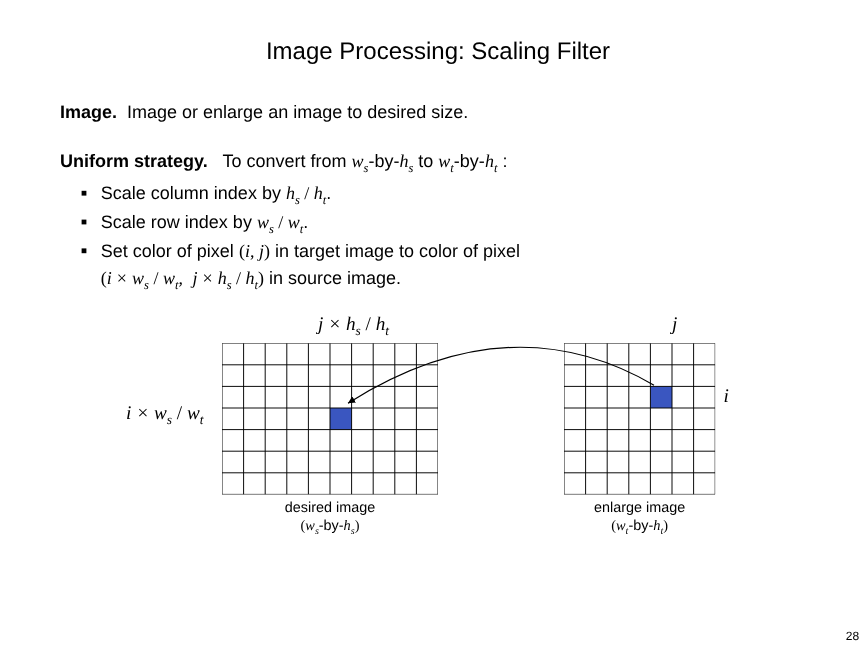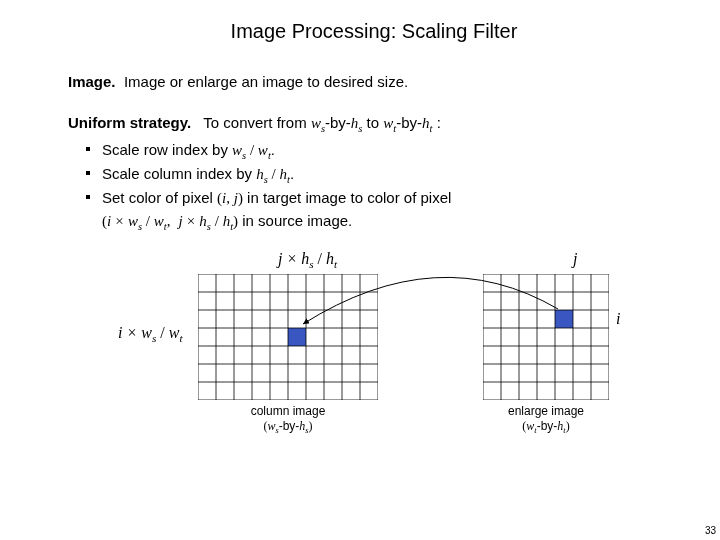--- a/index.html
+++ b/index.html
@@ -8,22 +8,21 @@
     width: 720px;
     height: 540px;
     background: #ffffff;
     font-family: "Comic Sans MS", "Comic Sans", cursive, sans-serif;
     color: #000;
     font-size: 15px;
     position: relative;
     overflow: hidden;
   }
   .slide {
-    padding: 20px 40px 0 50px;
-    margin-left: 18px;
+    padding: 32px 40px 0 50px;
   }
   .title {
     text-align: center;
     font-size: 20px;
     margin: 0 0 28px 0;
     font-weight: normal;
   }
   .para {
     margin: 0 0 20px 0;
     line-height: 1.4;
@@ -88,24 +87,24 @@
     &nbsp;<span>Image or enlarge an image to desired size.</span>
   </p>
 
   <div class="para">
     <span class="bold">Uniform strategy.</span>
     &nbsp;<span>
       <span>To convert from </span><span class="mi">w</span><span class="sub">s</span><span>-by-</span><span class="mi">h</span><span class="sub">s</span><span> to </span><span class="mi">w</span><span class="sub">t</span><span>-by-</span><span class="mi">h</span><span class="sub">t</span><span> :</span>
     </span>
     <ul class="bullets">
       <li>
-        <span>Scale row index by </span><span class="mi">w</span><span class="sub">s</span><span class="serif"> / </span><span class="mi">w</span><span class="sub">t</span><span>.</span>
+        <span>Scale column index by </span><span class="mi">h</span><span class="sub">s</span><span class="serif"> / </span><span class="mi">h</span><span class="sub">t</span><span>.</span>
       </li>
       <li>
-        <span>Scale column index by </span><span class="mi">h</span><span class="sub">s</span><span class="serif"> / </span><span class="mi">h</span><span class="sub">t</span><span>.</span>
+        <span>Scale row index by </span><span class="mi">w</span><span class="sub">s</span><span class="serif"> / </span><span class="mi">w</span><span class="sub">t</span><span>.</span>
       </li>
       <li>
         <span>Set color of pixel </span><span class="serif">(</span><span class="mi">i</span><span class="serif">, </span><span class="mi">j</span><span class="serif">)</span><span> in target image to color of pixel</span><br>
         <span class="serif">(</span><span class="mi">i</span>&nbsp;<span class="serif">×</span>&nbsp;<span class="mi">w</span><span class="sub">s</span><span class="serif"> / </span><span class="mi">w</span><span class="sub">t</span><span class="serif">, </span>&nbsp;<span class="mi">j</span>&nbsp;<span class="serif">×</span>&nbsp;<span class="mi">h</span><span class="sub">s</span><span class="serif"> / </span><span class="mi">h</span><span class="sub">t</span><span class="serif">)</span><span> in source image.</span>
       </li>
     </ul>
   </div>
 
   <div class="figure">
 
@@ -142,21 +141,21 @@
           <line x1="0" y1="0" x2="180" y2="0" stroke="#000" stroke-width="0.8"></line>
           <line x1="0" y1="18" x2="180" y2="18" stroke="#000" stroke-width="0.8"></line>
           <line x1="0" y1="36" x2="180" y2="36" stroke="#000" stroke-width="0.8"></line>
           <line x1="0" y1="54" x2="180" y2="54" stroke="#000" stroke-width="0.8"></line>
           <line x1="0" y1="72" x2="180" y2="72" stroke="#000" stroke-width="0.8"></line>
           <line x1="0" y1="90" x2="180" y2="90" stroke="#000" stroke-width="0.8"></line>
           <line x1="0" y1="108" x2="180" y2="108" stroke="#000" stroke-width="0.8"></line>
           <line x1="0" y1="126" x2="180" y2="126" stroke="#000" stroke-width="0.8"></line>
         </svg>
       <div class="caption">
-        <span>column image</span><br>
+        <span>desired image</span><br>
         <span class="serif">(</span><span class="mi">w</span><span class="sub">s</span><span>-by-</span><span class="mi">h</span><span class="sub">s</span><span class="serif">)</span>
       </div>
     </div>
 
     <div class="grid-wrap" style="left:415px; top:20px;">
       <svg id="target-svg" class="grid" width="126" height="126">
           <rect x="72" y="36" width="18" height="18" fill="#3a56c0"></rect>
           <line x1="0" y1="0" x2="0" y2="126" stroke="#000" stroke-width="0.8"></line>
           <line x1="18" y1="0" x2="18" y2="126" stroke="#000" stroke-width="0.8"></line>
           <line x1="36" y1="0" x2="36" y2="126" stroke="#000" stroke-width="0.8"></line>
@@ -185,13 +184,13 @@
         <marker id="arrowhead" markerWidth="8" markerHeight="8" refX="6" refY="3" orient="auto">
           <path d="M0,0 L6,3 L0,6 Z" fill="#000"></path>
         </marker>
       </defs>
       <path d="M 490 55 Q 370 -15 235 70" stroke="#000" stroke-width="1" fill="none" marker-end="url(#arrowhead)"></path>
     </svg>
 
   </div>
 </div>
 
-<div class="page-num">33</div>
+<div class="page-num">28</div>
 
 </body></html>

